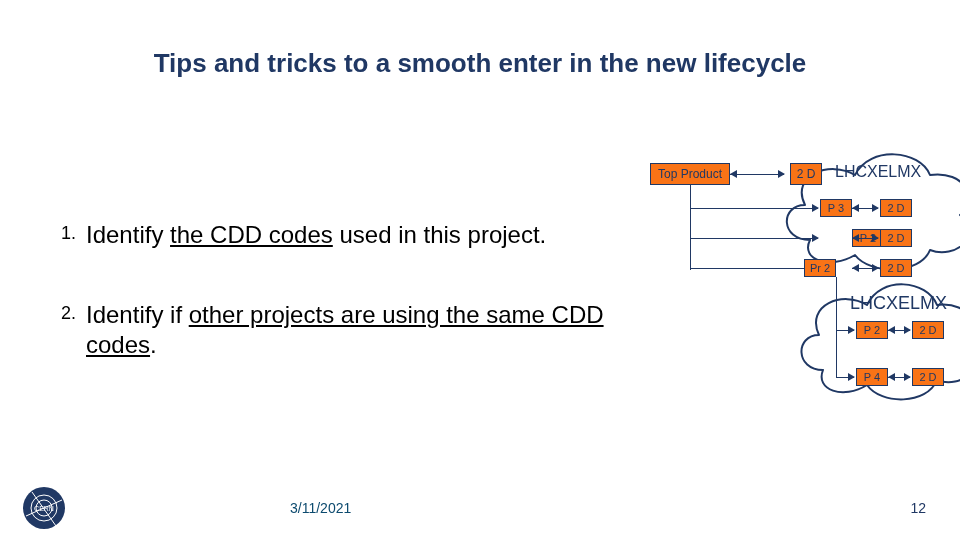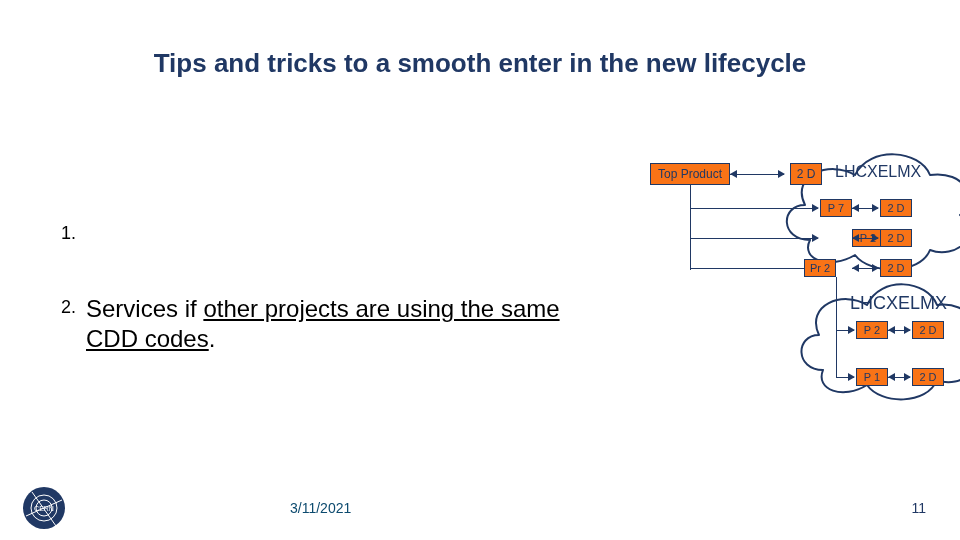--- a/index.html
+++ b/index.html
@@ -47,25 +47,28 @@
 </head>
 <body>
 
 <div class="slide">
 
   <div class="title">Tips and tricks to a smooth enter in the new lifecycle</div>
 
   <div class="list">
     <div class="li">
       <div class="num">1.</div>
+      <div class="txt">
+        <span>Identify </span><span class="u">the CDD codes</span><span> used in this project.</span>
+      </div>
     </div>
     <div class="li">
       <div class="num">2.</div>
       <div class="txt">
-        <span>Services if </span><span class="u">other projects are using the same CDD codes</span><span>.</span>
+        <span>Identify if </span><span class="u">other projects are using the same CDD codes</span><span>.</span>
       </div>
     </div>
   </div>
 
   <div class="diagram">
 
     <div class="cloud" style="left:140px; top:-10px; width:200px; height:135px;">
       <svg viewBox="0 0 200 135">
         <path d="
           M30,95
@@ -100,21 +103,21 @@
     <div class="node-label" style="left:195px; top:8px; font-size:16px;">LHCXELMX</div>
 
     <div class="line hline" style="left:90px; top:19px; width:54px;"></div>
     <div class="arrow-l" style="left:90px; top:15px;"></div>
     <div class="arrow-r" style="left:138px; top:15px;"></div>
 
     <div class="line vline" style="left:50px; top:30px; height:85px;"></div>
 
     <div class="line hline" style="left:50px; top:53px; width:128px;"></div>
     <div class="arrow-r" style="left:172px; top:49px;"></div>
-    <div class="box small" style="left:180px; top:44px; width:32px; height:18px;">P 7</div>
+    <div class="box small" style="left:180px; top:44px; width:32px; height:18px;">P 3</div>
     <div class="line hline" style="left:212px; top:53px; width:26px;"></div>
     <div class="arrow-l" style="left:212px; top:49px;"></div>
     <div class="arrow-r" style="left:232px; top:49px;"></div>
     <div class="box small" style="left:240px; top:44px; width:32px; height:18px;">2 D</div>
 
     <div class="line hline" style="left:50px; top:83px; width:128px;"></div>
     <div class="arrow-r" style="left:172px; top:79px;"></div>
     <div class="box small" style="left:180px; top:74px; width:32px; height:18px;margin-left:32px;">P 2</div>
     <div class="line hline" style="left:212px; top:83px; width:26px;"></div>
     <div class="arrow-l" style="left:212px; top:79px;"></div>
@@ -136,33 +139,33 @@
     <div class="line hline" style="left:196px; top:175px; width:18px;"></div>
     <div class="arrow-r" style="left:208px; top:171px;"></div>
     <div class="box small" style="left:216px; top:166px; width:32px; height:18px;">P 2</div>
     <div class="line hline" style="left:248px; top:175px; width:22px;"></div>
     <div class="arrow-l" style="left:248px; top:171px;"></div>
     <div class="arrow-r" style="left:264px; top:171px;"></div>
     <div class="box small" style="left:272px; top:166px; width:32px; height:18px;">2 D</div>
 
     <div class="line hline" style="left:196px; top:222px; width:18px;"></div>
     <div class="arrow-r" style="left:208px; top:218px;"></div>
-    <div class="box small" style="left:216px; top:213px; width:32px; height:18px;">P 1</div>
+    <div class="box small" style="left:216px; top:213px; width:32px; height:18px;">P 4</div>
     <div class="line hline" style="left:248px; top:222px; width:22px;"></div>
     <div class="arrow-l" style="left:248px; top:218px;"></div>
     <div class="arrow-r" style="left:264px; top:218px;"></div>
     <div class="box small" style="left:272px; top:213px; width:32px; height:18px;">2 D</div>
 
   </div>
 
   <div class="logo">
     <svg viewBox="0 0 44 44">
       <circle cx="22" cy="22" r="21" fill="#203864"></circle>
       <circle cx="22" cy="22" r="13" fill="none" stroke="#fff" stroke-width="1"></circle>
       <circle cx="22" cy="22" r="8" fill="none" stroke="#fff" stroke-width="1"></circle>
       <line x1="4" y1="30" x2="40" y2="14" stroke="#fff" stroke-width="1"></line>
       <line x1="10" y1="6" x2="34" y2="40" stroke="#fff" stroke-width="1"></line>
       <text x="22" y="25" text-anchor="middle" fill="#fff" font-size="7" font-family="Arial">CERN</text>
     </svg>
   </div>
   <div class="footer-date">3/11/2021</div>
-  <div class="footer-page">11</div>
+  <div class="footer-page">12</div>
 </div>
 
 </body></html>

